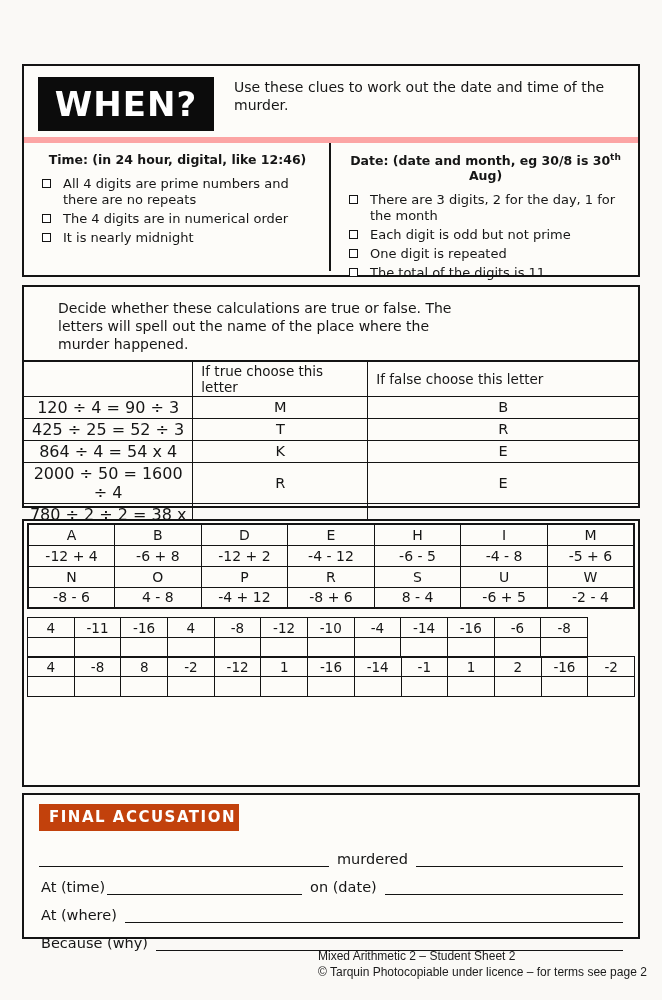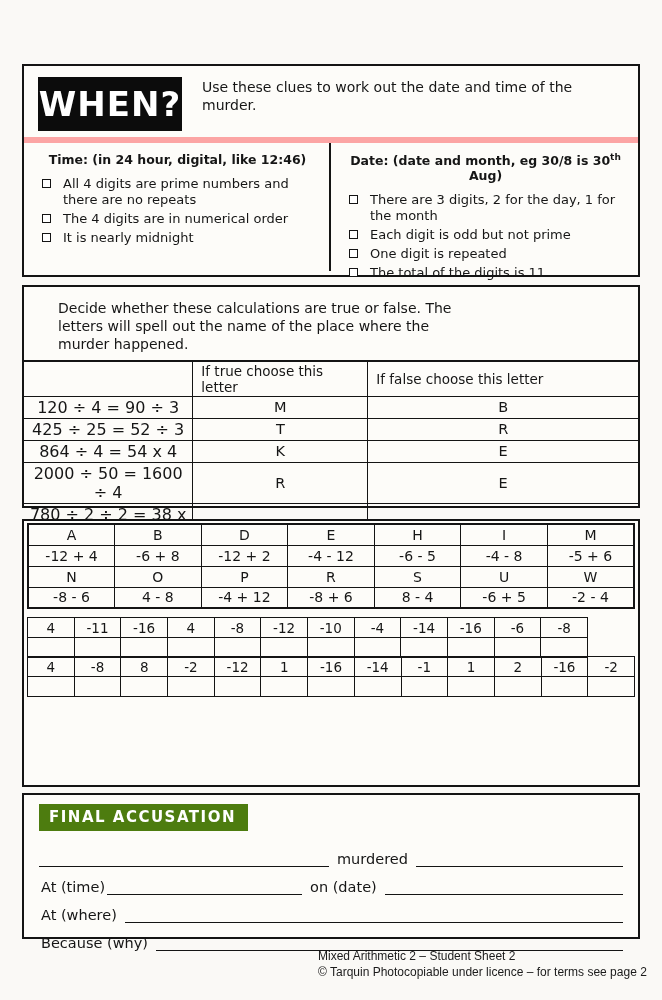--- a/index.html
+++ b/index.html
@@ -25,21 +25,21 @@
   .where-box { top:285px; height:223px; }
   .why-box   { top:519px; height:268px; }
   .final-box { top:793px; height:146px; padding:9px 15px; }
 
   .sec-head { display:flex; align-items:flex-start; padding:11px 12px 6px 14px; }
   .title-block {
     background:#0c0c0c; color:#ffffff; flex:0 0 auto;
     display:flex; align-items:center; justify-content:center;
     font-weight:bold; letter-spacing:1px;
   }
-  .when-box  .title-block { width:144px; height:54px; font-size:34px; }
+  .when-box  .title-block { width:176px; height:54px; font-size:34px; }
   .where-box .title-block { width:158px; height:62px; font-size:30px; }
   .why-box   .title-block { width:148px; height:56px; font-size:32px; }
   .sec-instructions {
     margin-left:20px; font-size:14px; line-height:1.3; padding-top:1px; max-width:420px;
   }
 
   
   .when-cols { display:flex; border-top:6px solid #fca5a5; height:134px; }
   .when-col { width:50%; padding:6px 6px 0 8px; }
   .when-col.time-col { border-right:2px solid #141414; }
@@ -76,23 +76,23 @@
   .decode-table { border-collapse:collapse; table-layout:fixed; border:1.8px solid #141414; }
   .decode-a { width:561px; }
   .decode-b { width:608px; margin-top:-1.8px; }
   .decode-table td {
     border:1.6px solid #141414; text-align:center;
     height:20px; font-size:13.5px; padding:0;
   }
 
   
   .final-title {
-    display:inline-block; background:#4d7c0f; color:#fff;
+    display:inline-block; background:#c2410c; color:#fff;
     font-weight:bold; font-size:15px; letter-spacing:1.5px;
-    padding:4px 12px 5px 10px;
+    padding:4px 3px 5px 10px;
   }
   .final-line { display:flex; align-items:flex-end; font-size:14.5px; height:28px; }
   .final-line .lbl { flex:0 0 auto; padding:0 2px; }
   .blank { border-bottom:1.8px solid #141414; height:20px; flex:0 0 auto; }
   .blank.grow { flex:1 1 auto; }
   .w290 { width:290px; } .w195 { width:195px; }
   .ml6 { margin-left:6px; } .mr6 { margin-right:6px; }
 
   .page-footer {
     position:absolute; left:318px; top:948px;

